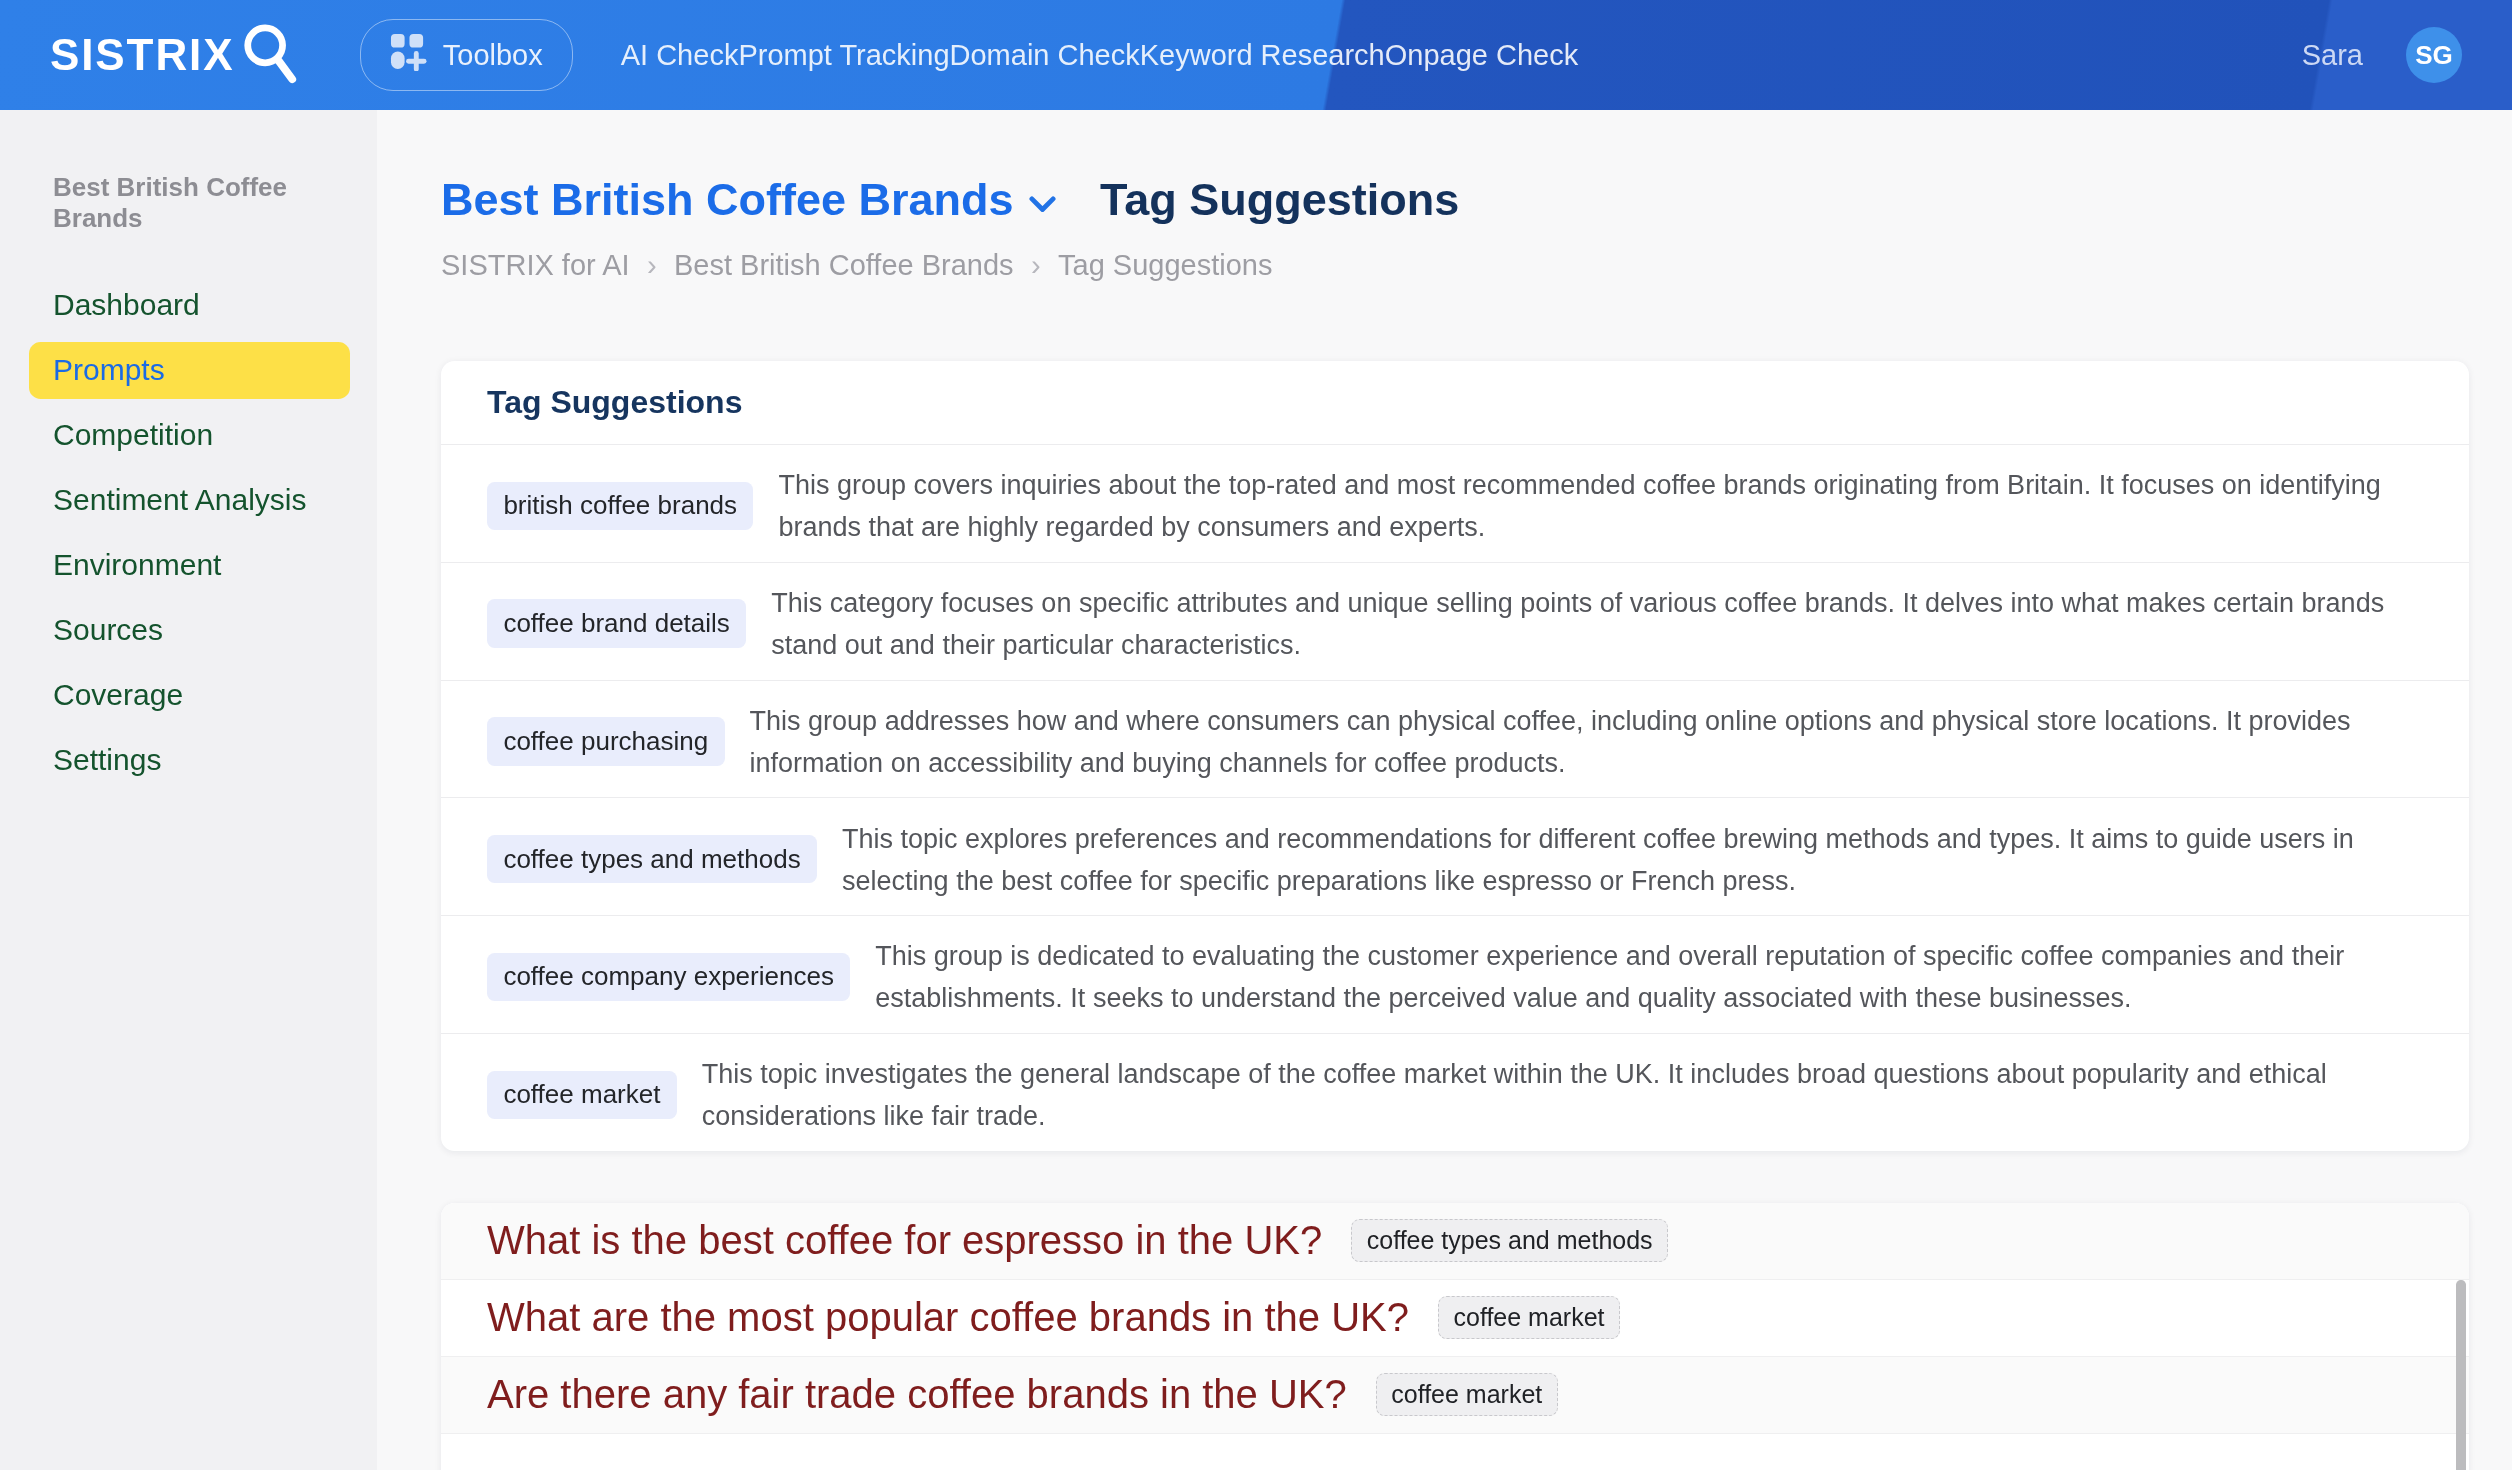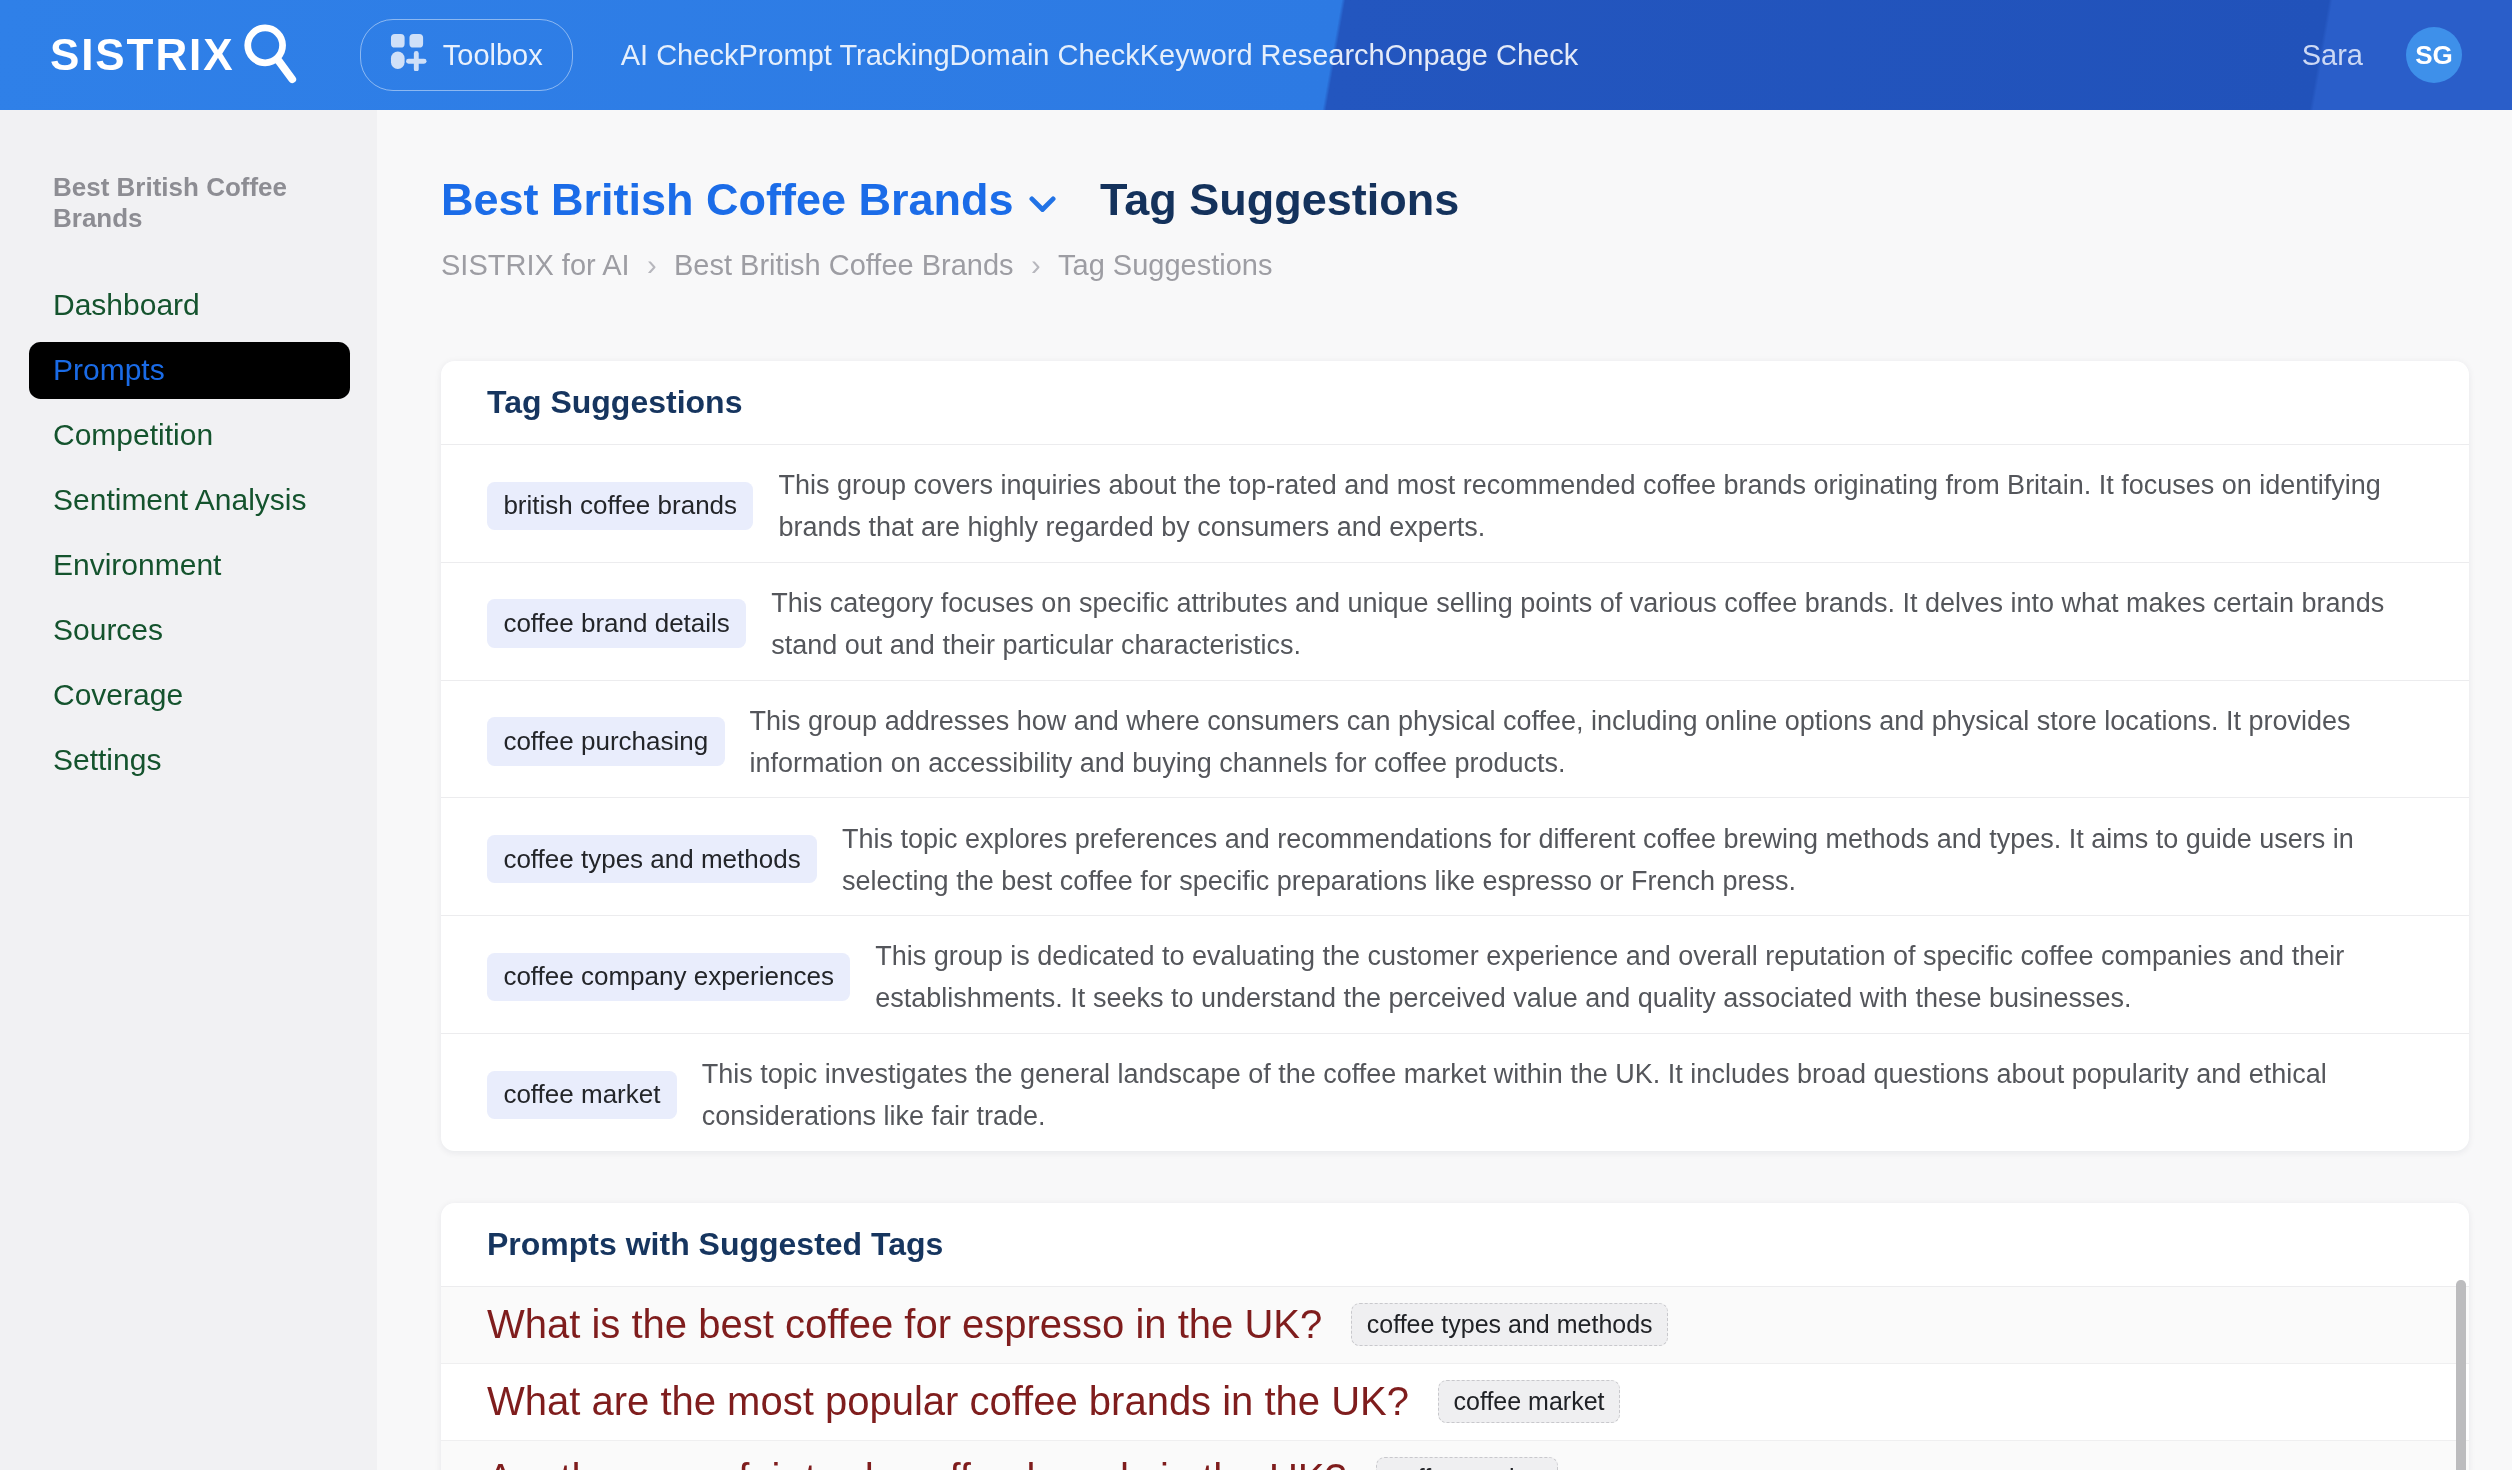--- a/index.html
+++ b/index.html
@@ -36,21 +36,21 @@
   .sidebar {
     position:absolute; top:110px; left:0; bottom:0; width:377px;
     background:#f1f1f3; padding-top:62px;
   }
   .sidebar-heading { font-size:26px; font-weight:700; color:#8d8d93; padding:0 29px 0 53px; }
   .side-nav { margin-top:39px; display:flex; flex-direction:column; }
   .side-item {
     margin:3.9px 27px 3.9px 29px; padding:11.6px 0 11.6px 24px;
     font-size:30px; color:#14532d; border-radius:11.6px; cursor:pointer;
   }
-  .side-item.active { background:#000000; color:#1a6be6; }
+  .side-item.active { background:#fde047; color:#1a6be6; }
 
   
   .main { position:absolute; top:110px; left:377px; right:0; bottom:0; background:#f8f8f9; padding:64px 43px 0 64px; }
 
   .title-row { display:flex; align-items:center; }
   .page-title { font-size:45px; font-weight:700; color:#1b6ce8; cursor:pointer; }
   .title-chevron { margin:13.5px 0 0 15.5px; cursor:pointer; }
   .page-subtitle { font-size:45px; font-weight:700; color:#14325c; margin-left:44px; }
 
   .breadcrumb { margin-top:23px; display:flex; align-items:center; font-size:29px; color:#9d9da3; }
@@ -218,23 +218,20 @@
   </div>
 
   <div class="tag-row">
     <span class="tag-pill">coffee market</span>
     <p class="tag-desc">This topic investigates the general landscape of the coffee market within the UK. It includes broad questions about popularity and ethical considerations like fair trade.</p>
   </div>
 </div>
   </section>
 
   <section class="card prompts-card">
-    <div class="card-header">
-      <span class="card-title">Prompts with Suggested Tags</span>
-    </div>
     <div>
   <div class="prompt-row">
     <span class="prompt-text">What is the best coffee for espresso in the UK?</span>
     <span class="prompt-chip">coffee types and methods</span>
   </div>
 
   <div class="prompt-row">
     <span class="prompt-text">What are the most popular coffee brands in the UK?</span>
     <span class="prompt-chip">coffee market</span>
   </div>

